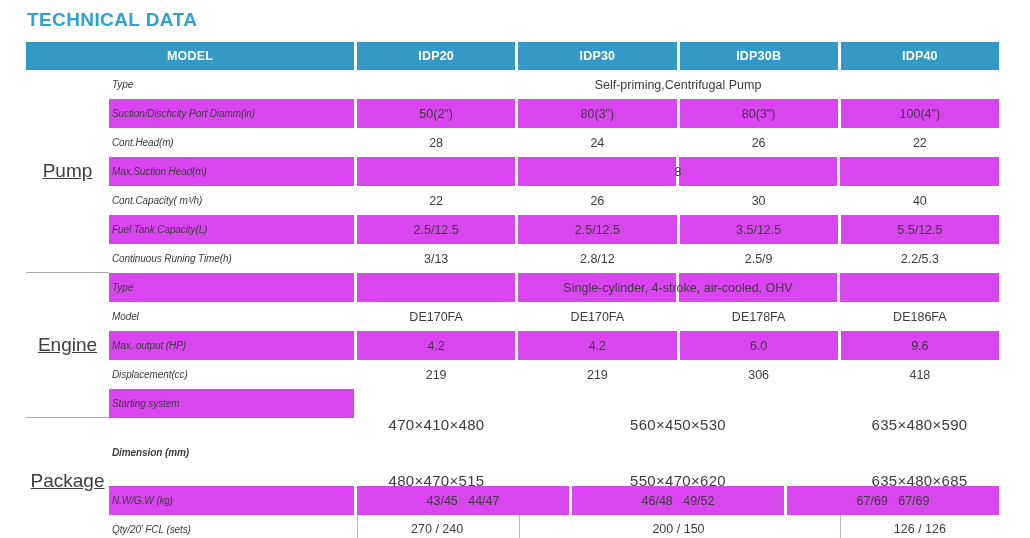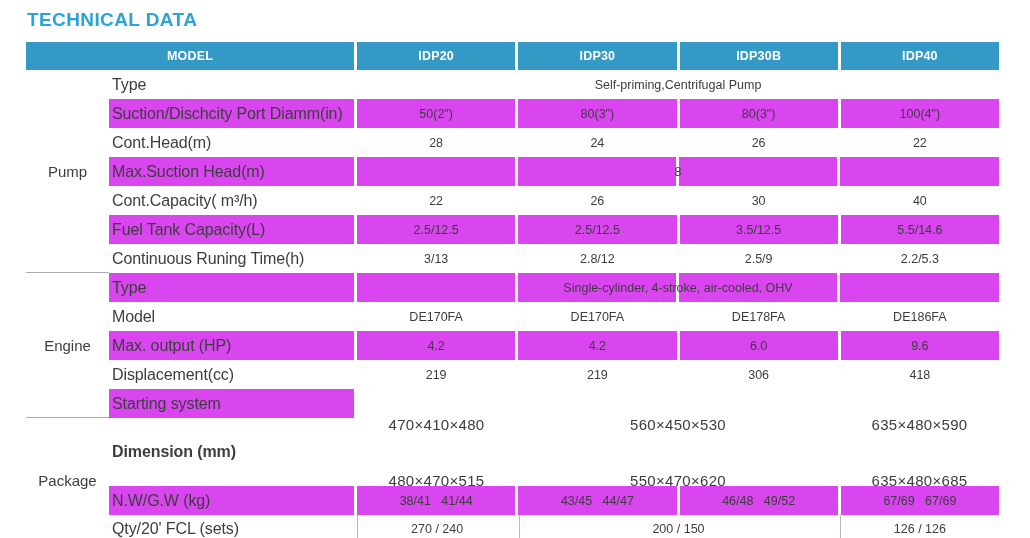--- a/index.html
+++ b/index.html
@@ -20,31 +20,31 @@
   .hcell{
     background:#3599c5;color:#fff;font-weight:700;font-size:12.5px;
     display:flex;align-items:center;justify-content:center;letter-spacing:.2px;
   }
   .hmodel{width:328px;}
   .hcol{flex:1;}
   
   .section{display:flex;}
   .gutter{
     width:83px;box-sizing:border-box;display:flex;
-    align-items:center;justify-content:center;font-size:15px;
+    align-items:center;justify-content:center;font-size:19px;text-decoration:underline;
   }
   .sec-pump .gutter,.sec-engine .gutter{border-bottom:1px solid #a9a9a9;}
   .sec-package .gutter{border-bottom:1px solid #a9a9a9;}
   .rows{flex:1;display:flex;flex-direction:column;}
   
   .r{display:flex;height:29px;}
   .r > * + *{margin-left:3px;}
   .r.tall{height:68px;}
   .cell{display:flex;align-items:center;box-sizing:border-box;}
-  .lab{width:245px;padding-left:3px;font-size:16px;letter-spacing:-.1px;}
+  .lab{width:245px;padding-left:3px;font-size:10px;letter-spacing:-.1px;font-style:italic;}
   .v{flex:1;justify-content:center;font-size:12.5px;white-space:pre;position:relative;}
   .sp2{flex:2;}
   .shade .cell{background:#d946ef;}
   .gapline{position:absolute;top:0;bottom:0;width:3px;background:#fff;z-index:0;}
   .g1{left:24.6%;} .g2{left:49.7%;} .g3{left:74.8%;}
   .v > span{position:relative;z-index:1;}
   .vline{border-left:1px solid #b3b9be;}
   .r-last .cell{border-bottom:1px solid #a9a9a9;}
   .dlines{
     display:flex;flex-direction:column;justify-content:center;align-items:center;
@@ -104,21 +104,21 @@
           <div class="cell v"><span>22</span></div>
           <div class="cell v"><span>26</span></div>
           <div class="cell v"><span>30</span></div>
           <div class="cell v"><span>40</span></div>
         </div>
         <div class="r shade">
           <div class="cell lab">Fuel Tank Capacity(L)</div>
           <div class="cell v"><span>2.5/12.5</span></div>
           <div class="cell v"><span>2.5/12.5</span></div>
           <div class="cell v"><span>3.5/12.5</span></div>
-          <div class="cell v"><span>5.5/14.6</span></div>
+          <div class="cell v"><span>5.5/12.5</span></div>
         </div>
         <div class="r">
           <div class="cell lab">Continuous Runing Time(h)</div>
           <div class="cell v"><span>3/13</span></div>
           <div class="cell v"><span>2.8/12</span></div>
           <div class="cell v"><span>2.5/9</span></div>
           <div class="cell v"><span>2.2/5.3</span></div>
         </div>
       </div>
     </div>
@@ -179,21 +179,20 @@
           </div>
           <div class="cell v">
             <div class="dlines">
               <div>635×480×590</div>
               <div>635×480×685</div>
             </div>
           </div>
         </div>
         <div class="r shade">
           <div class="cell lab">N.W/G.W (kg)</div>
-          <div class="cell v"><span>38/41   41/44</span></div>
           <div class="cell v"><span>43/45   44/47</span></div>
           <div class="cell v"><span>46/48   49/52</span></div>
           <div class="cell v"><span>67/69   67/69</span></div>
         </div>
         <div class="r r-last">
           <div class="cell lab">Qty/20' FCL (sets)</div>
           <div class="cell v vline"><span>270 / 240</span></div>
           <div class="cell v sp2 vline"><span>200 / 150</span></div>
           <div class="cell v vline"><span>126 / 126</span></div>
         </div>

